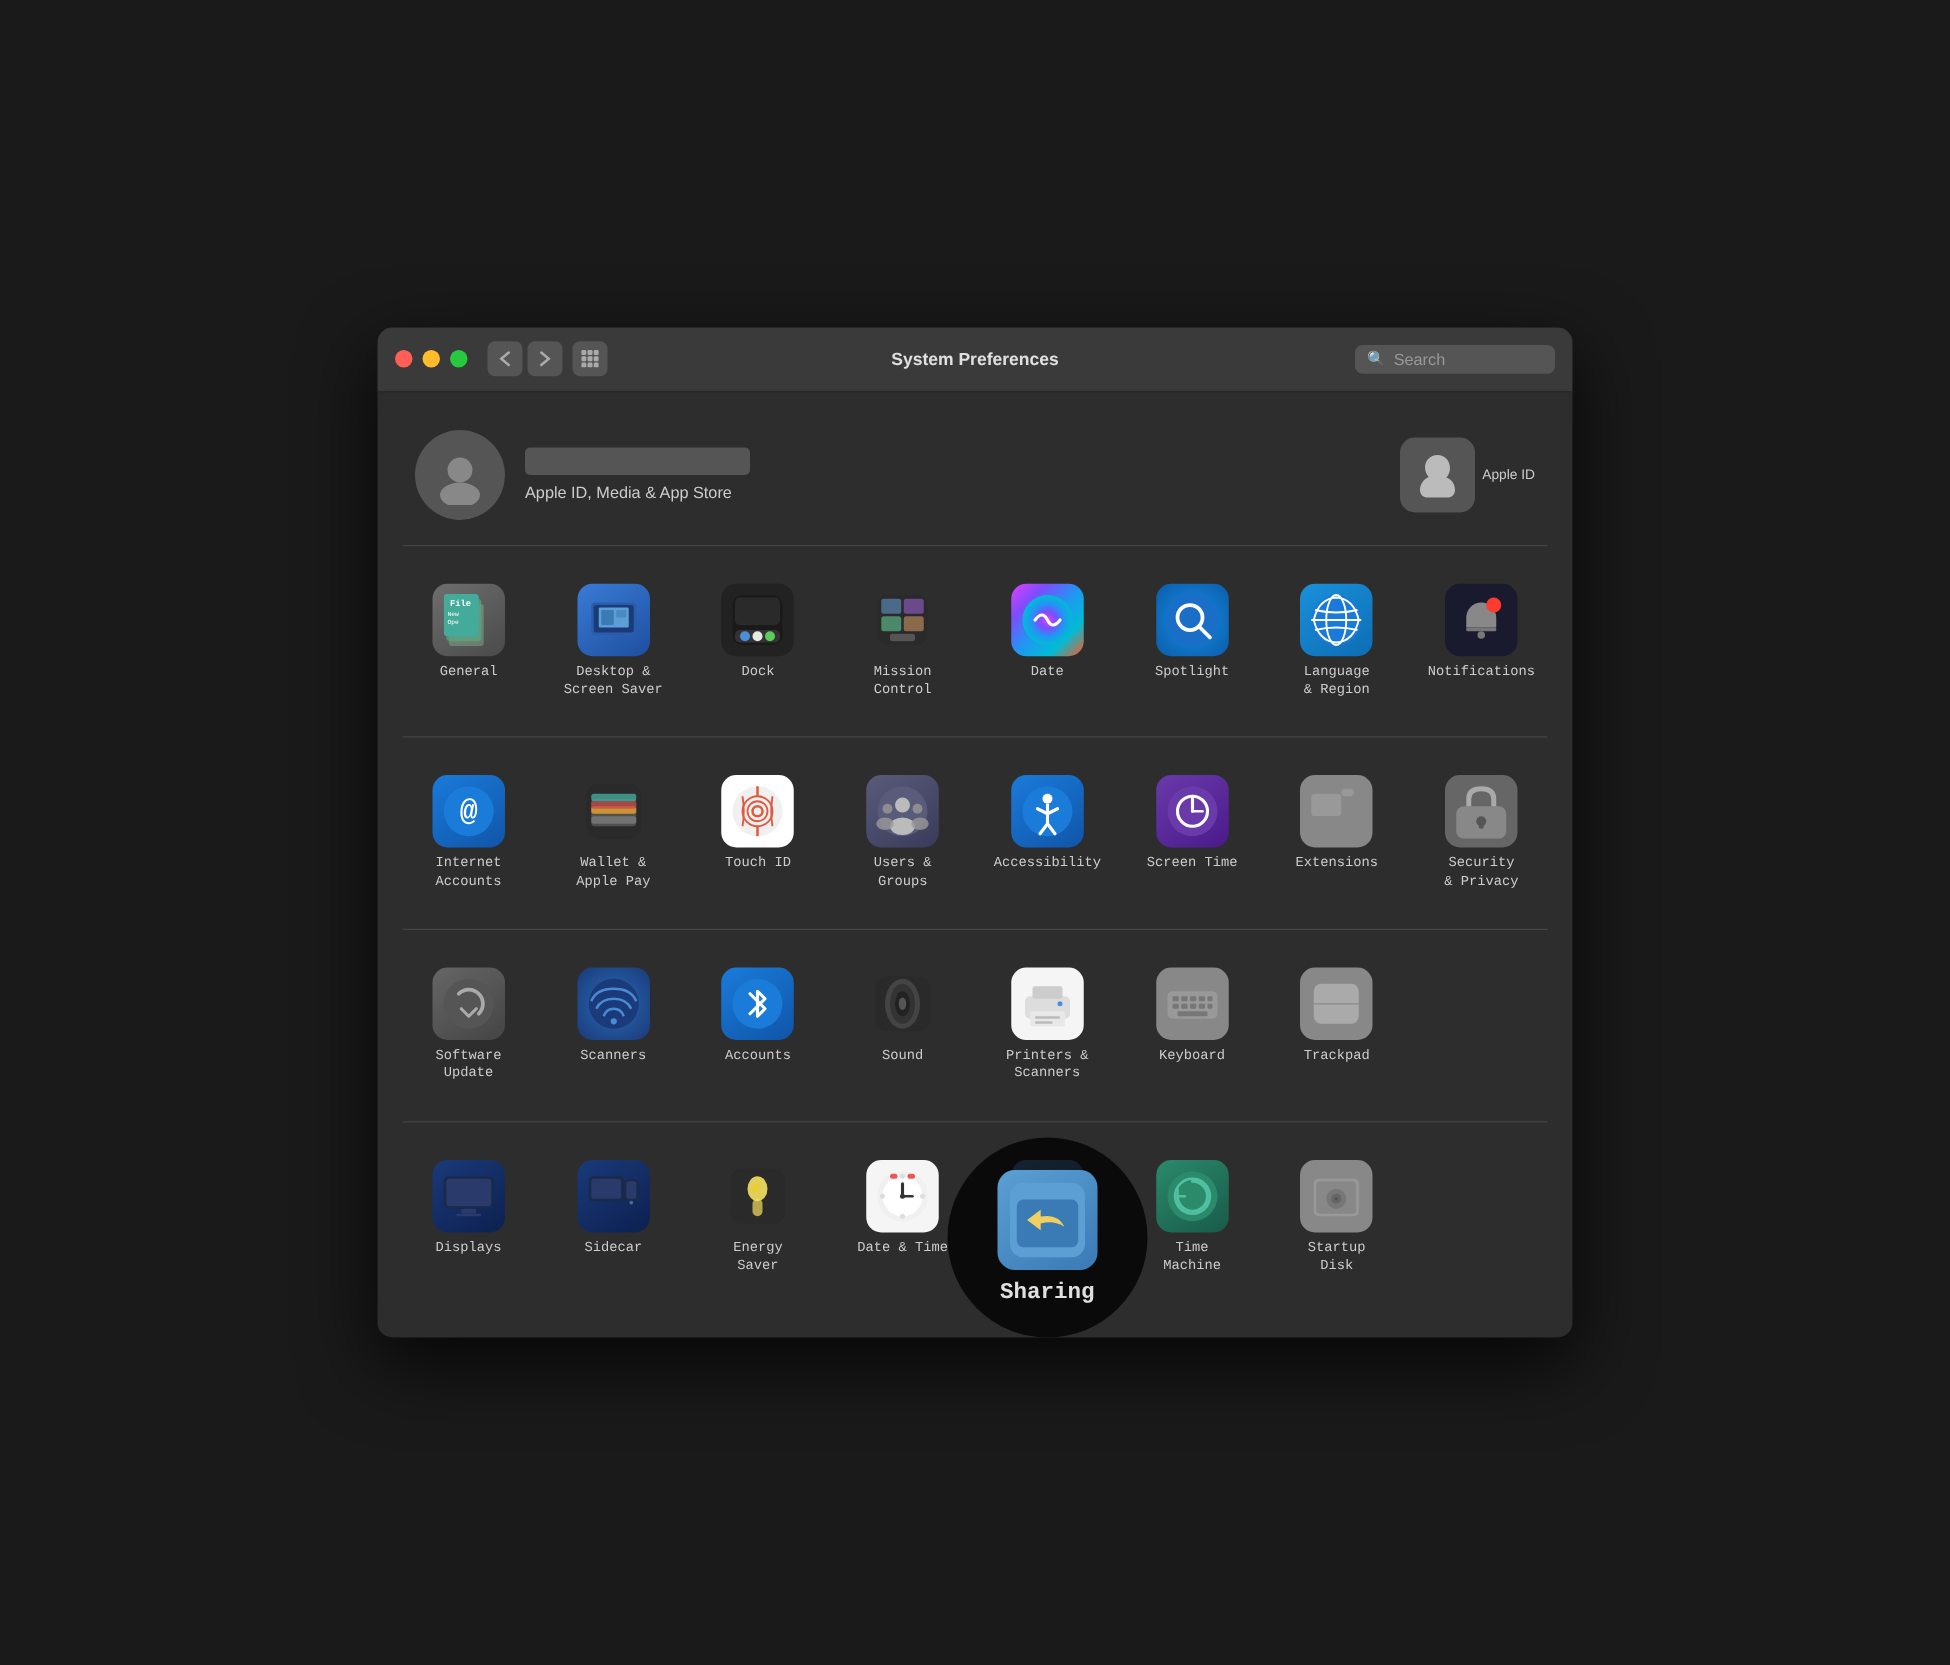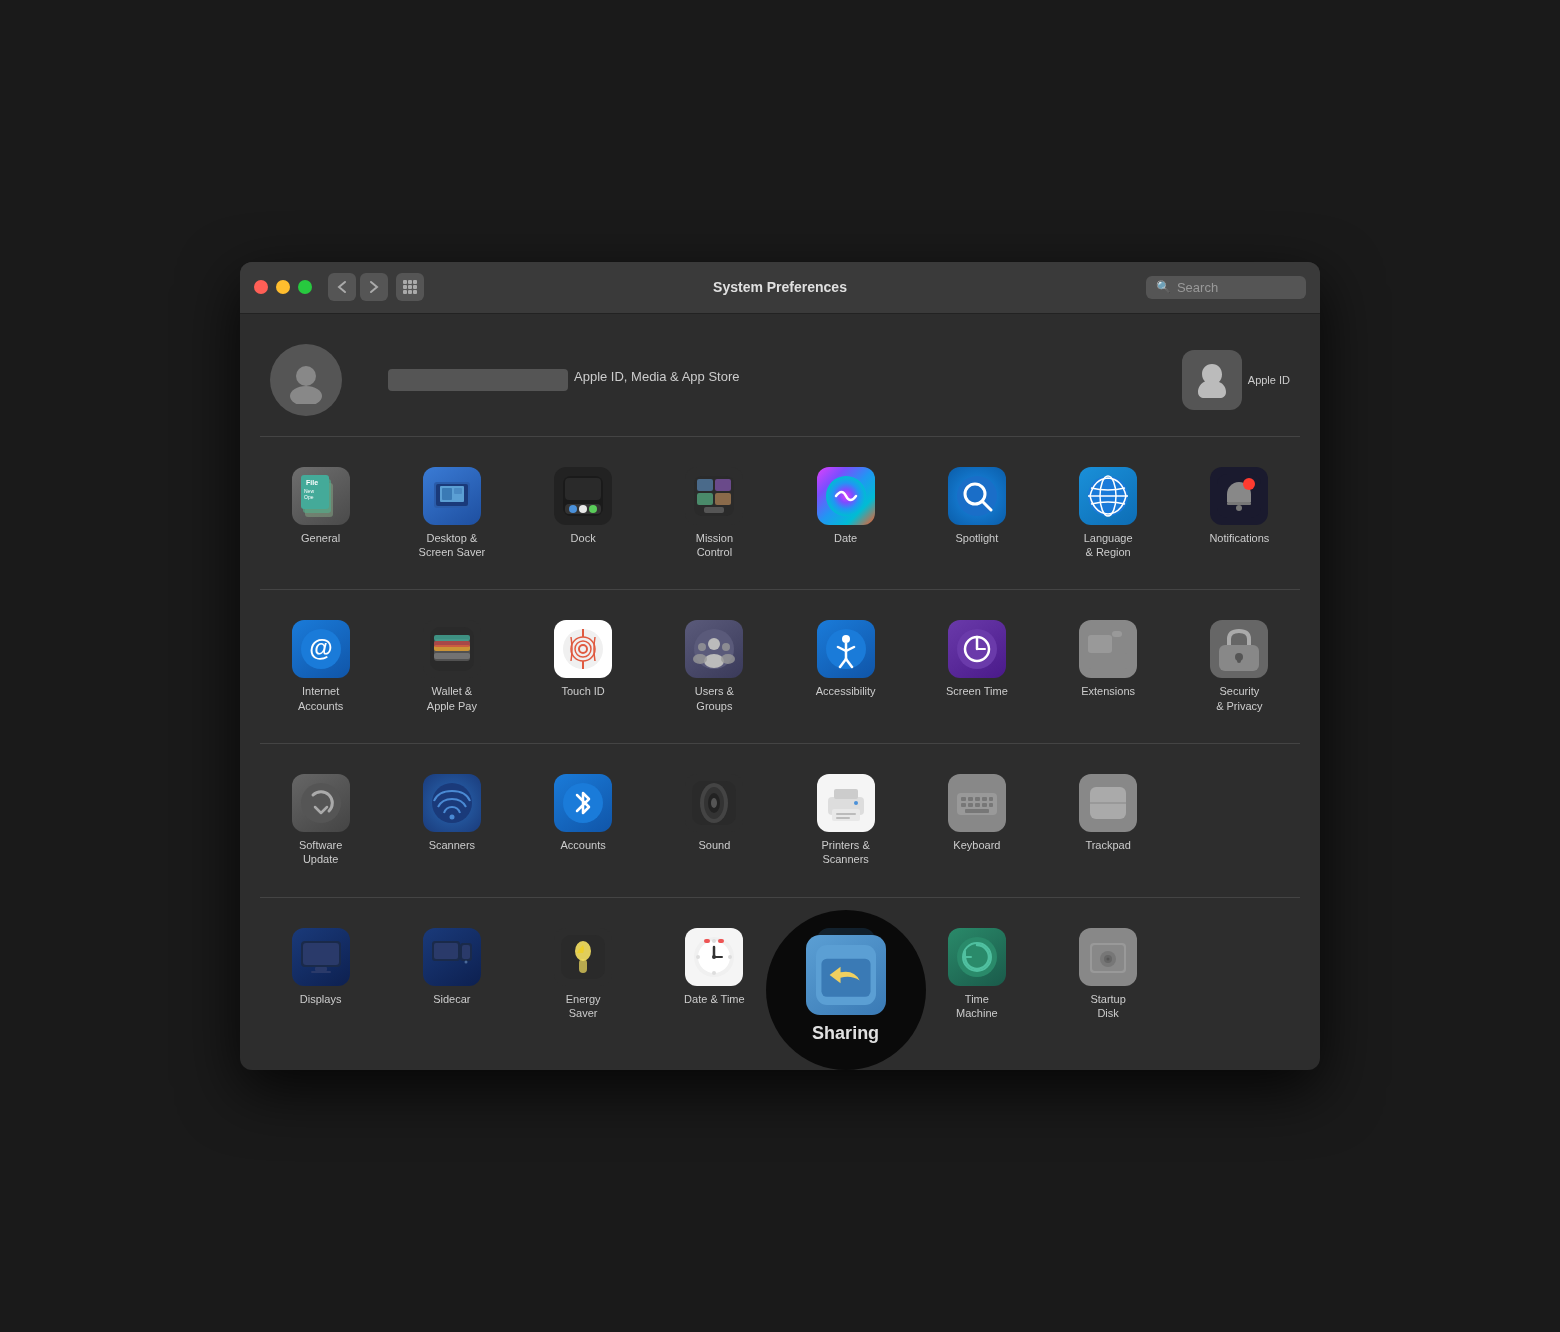--- a/index.html
+++ b/index.html
@@ -5,21 +5,21 @@
     * { box-sizing: border-box; margin: 0; padding: 0; }
     body {
       background: #1a1a1a;
       display: flex;
       align-items: center;
       justify-content: center;
       min-height: 100vh;
       font-family: -apple-system, BlinkMacSystemFont, 'Helvetica Neue', sans-serif;
     }
     .window {
-      width: 1080px;
+      width: 956px;
       background: #2d2d2d;
       border-radius: 12px;
       overflow: hidden;
       box-shadow: 0 20px 60px rgba(0,0,0,0.8);
     }
     .titlebar {
       background: #3a3a3a;
       height: 52px;
       display: flex;
       align-items: center;
@@ -125,23 +125,22 @@
       height: 72px;
       border-radius: 50%;
       background: #555;
       display: flex;
       align-items: center;
       justify-content: center;
     }
     .avatar svg { width: 48px; height: 48px; }
     .user-info {
       display: flex;
-      flex-direction: row;
+      flex-direction: column;
       gap: 6px;
-      margin-left: 30px;
     }
     .user-name-bar {
       width: 180px;
       height: 22px;
       background: #555;
       border-radius: 4px;
     }
     .user-subtitle {
       color: #ccc;
       font-size: 13px;
@@ -165,20 +164,21 @@
     .apple-id-label {
       color: #ccc;
       font-size: 11px;
       text-align: center;
     }
     
     .pref-section {
       margin-bottom: 20px;
       padding-bottom: 20px;
       border-bottom: 1px solid #444;
+      font-family: Liberation Mono, monospace;
     }
     .pref-section:last-child {
       border-bottom: none;
       margin-bottom: 0;
     }
     .pref-grid {
       display: grid;
       grid-template-columns: repeat(8, 1fr);
       gap: 10px;
     }

